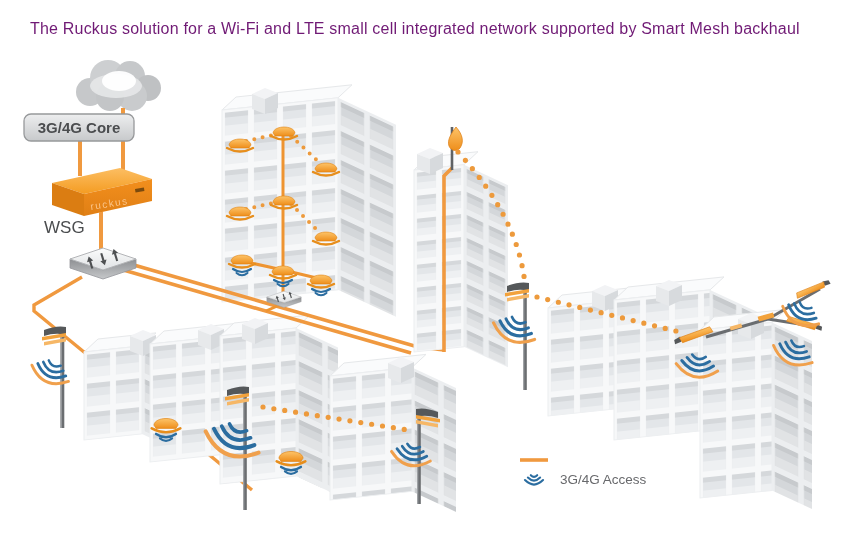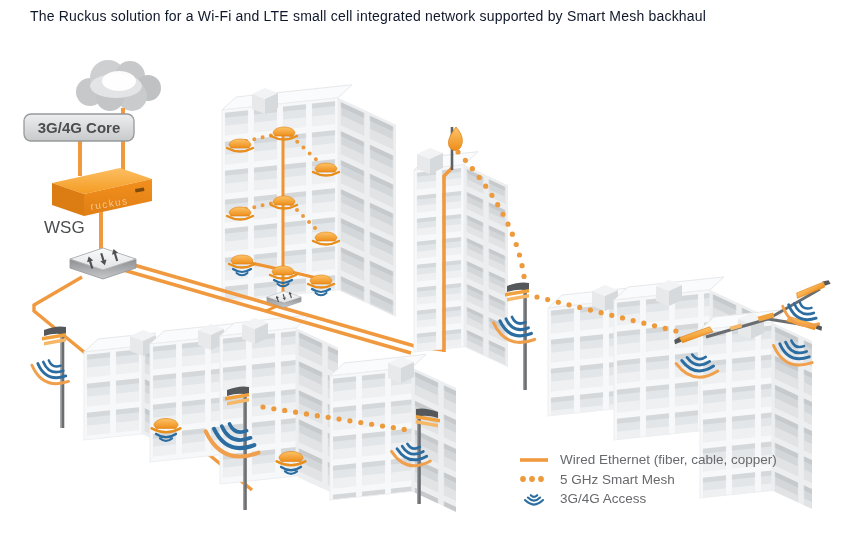--- a/index.html
+++ b/index.html
@@ -1,18 +1,18 @@
 <!DOCTYPE html>
 <html><head>
 <meta charset="utf-8">
 <style>
   html,body{margin:0;padding:0}
   body{width:848px;height:560px;position:relative;background:#ffffff;
        font-family:"Liberation Sans",sans-serif;overflow:hidden}
-  .title{position:absolute;left:30px;top:8px;font-size:14px;color:#0f172a;
+  .title{position:absolute;left:30px;top:20px;font-size:16px;color:#701a75;
          letter-spacing:.2px;white-space:nowrap}
   svg.scene{position:absolute;left:0;top:0}
   .legend{position:absolute;left:517px;top:450px}
   .lrow{display:flex;align-items:center;height:19.5px;gap:7px}
   .lrow .txt{font-size:13.5px;color:#68696c;white-space:nowrap}
   .ic{width:36px;height:18px;display:flex;align-items:center;justify-content:center;flex:0 0 36px}
 </style>
 </head>
 <body>
 
@@ -343,31 +343,20 @@
   <use href="#switchG" transform="translate(103,259)"></use>
 </svg>
 
 <div class="legend">
   <div class="lrow">
     <span class="ic">
       <svg width="36" height="18">
           <line x1="3" y1="9" x2="31" y2="9" stroke="#F0993F" stroke-width="3.6"></line>
         </svg>
     </span>
-    <span class="txt">Wired Ethernet (fiber, cable, copper)</span>
-  </div>
-  <div class="lrow">
-    <span class="ic">
-      <svg width="36" height="18">
-        <circle cx="6" cy="9" r="2.9" fill="#ED9A3C"></circle>
-        <circle cx="15" cy="9" r="2.9" fill="#ED9A3C"></circle>
-        <circle cx="24" cy="9" r="2.9" fill="#ED9A3C"></circle>
-      </svg>
-    </span>
-    <span class="txt">5 GHz Smart Mesh</span>
   </div>
   <div class="lrow">
     <span class="ic">
       <svg width="36" height="18" fill="none" stroke="#2B6DA0" stroke-width="2.1" stroke-linecap="round">
         <path d="M13.8,5.2 Q17,8.4 20.2,5.2"></path>
         <path d="M10.9,7.6 Q17,13.7 23.1,7.6"></path>
         <path d="M8,10.1 Q17,19 26,10.1"></path>
       </svg>
     </span>
     <span class="txt">3G/4G Access</span>

